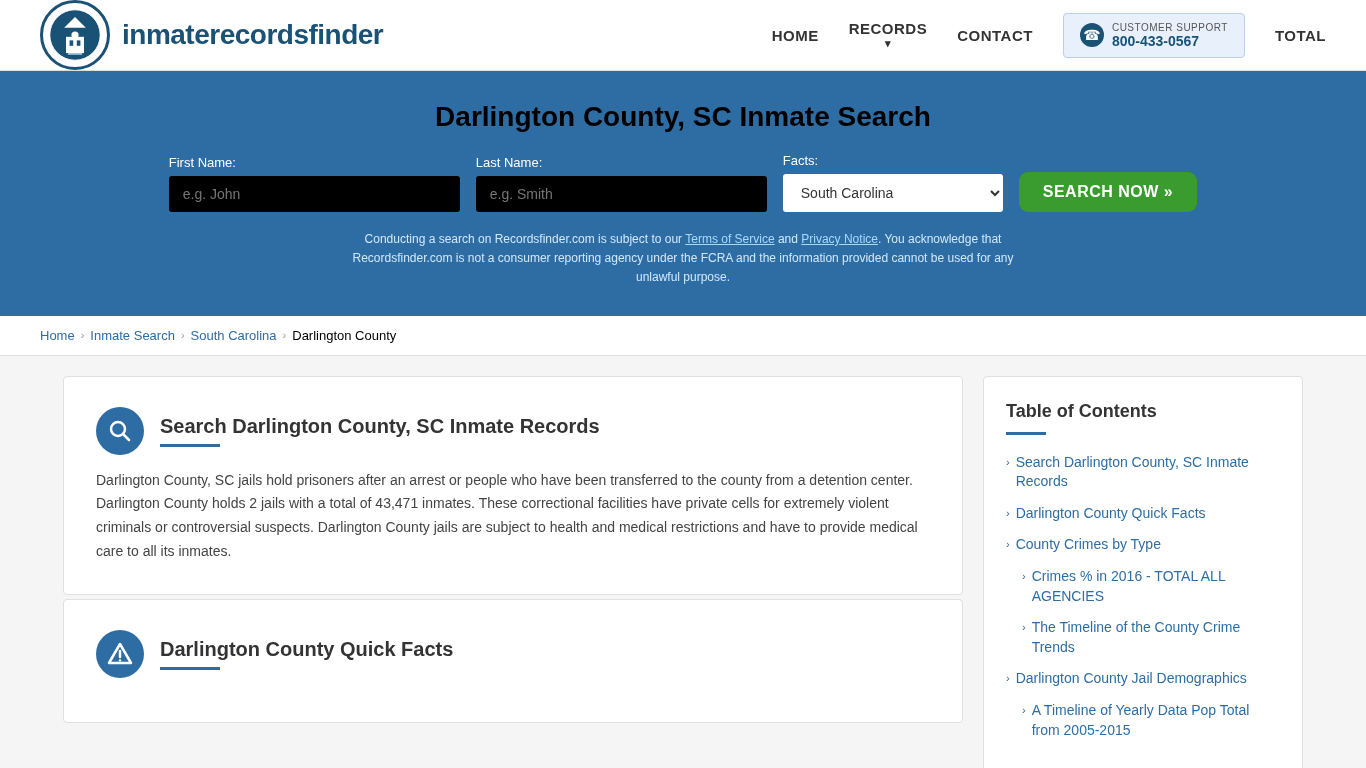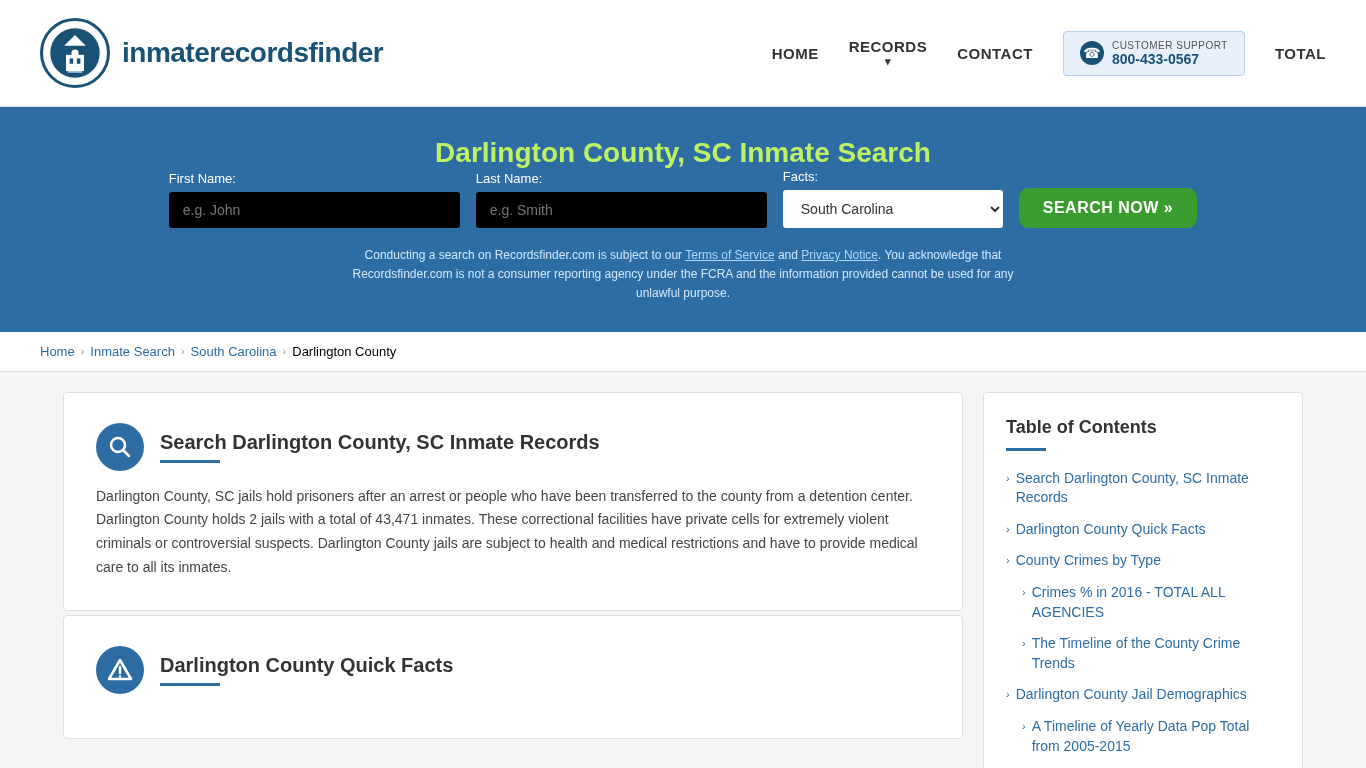--- a/index.html
+++ b/index.html
@@ -2,21 +2,21 @@
 <html><head>
   <meta charset="utf-8">
   <style>
     * { box-sizing: border-box; margin: 0; padding: 0; }
     body { font-family: Arial, sans-serif; font-size: 14px; color: #333; background: #f5f5f5; }
 
     
     .header {
       background: #fff;
       border-bottom: 1px solid #ddd;
-      padding: 18px 40px;
+      padding: 0 40px;
       display: flex;
       align-items: center;
       justify-content: space-between;
     }
     .logo-area {
       display: flex;
       align-items: center;
       gap: 12px;
     }
     .logo-circle {
@@ -116,21 +116,22 @@
     
     .hero {
       background: #2e6da4;
       padding: 30px 40px 28px;
       text-align: center;
       color: #fff;
     }
     .hero-title {
       font-size: 28px;
       font-weight: bold;
-      color: #bef264;
+      margin-bottom: 20px;
+      color: #000000;
     }
     .search-form {
       display: flex;
       align-items: flex-end;
       justify-content: center;
       gap: 16px;
       margin-bottom: 18px;
     }
     .form-group {
       display: flex;

